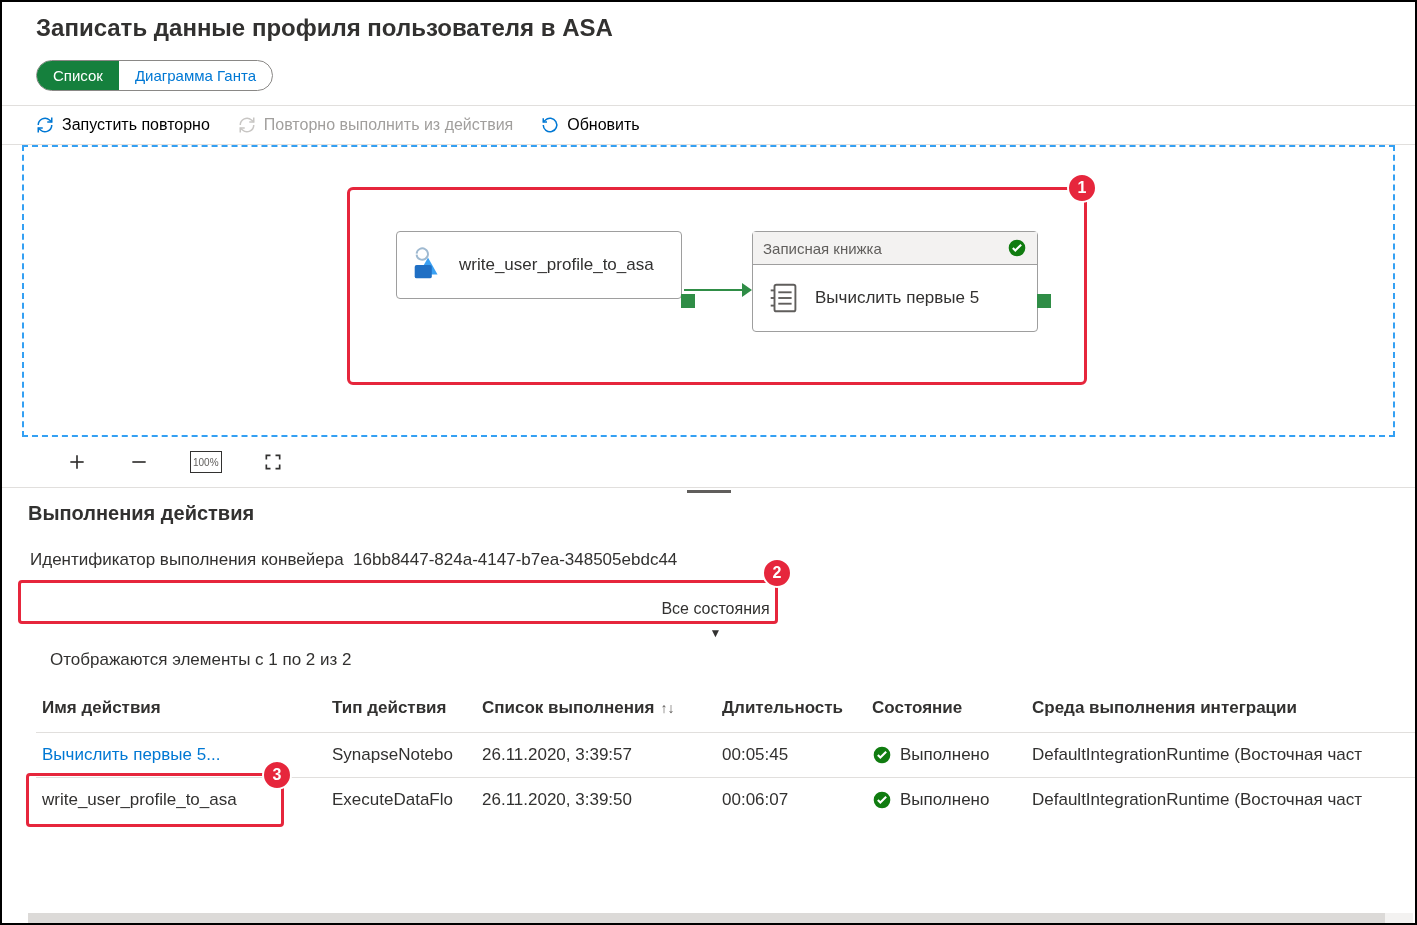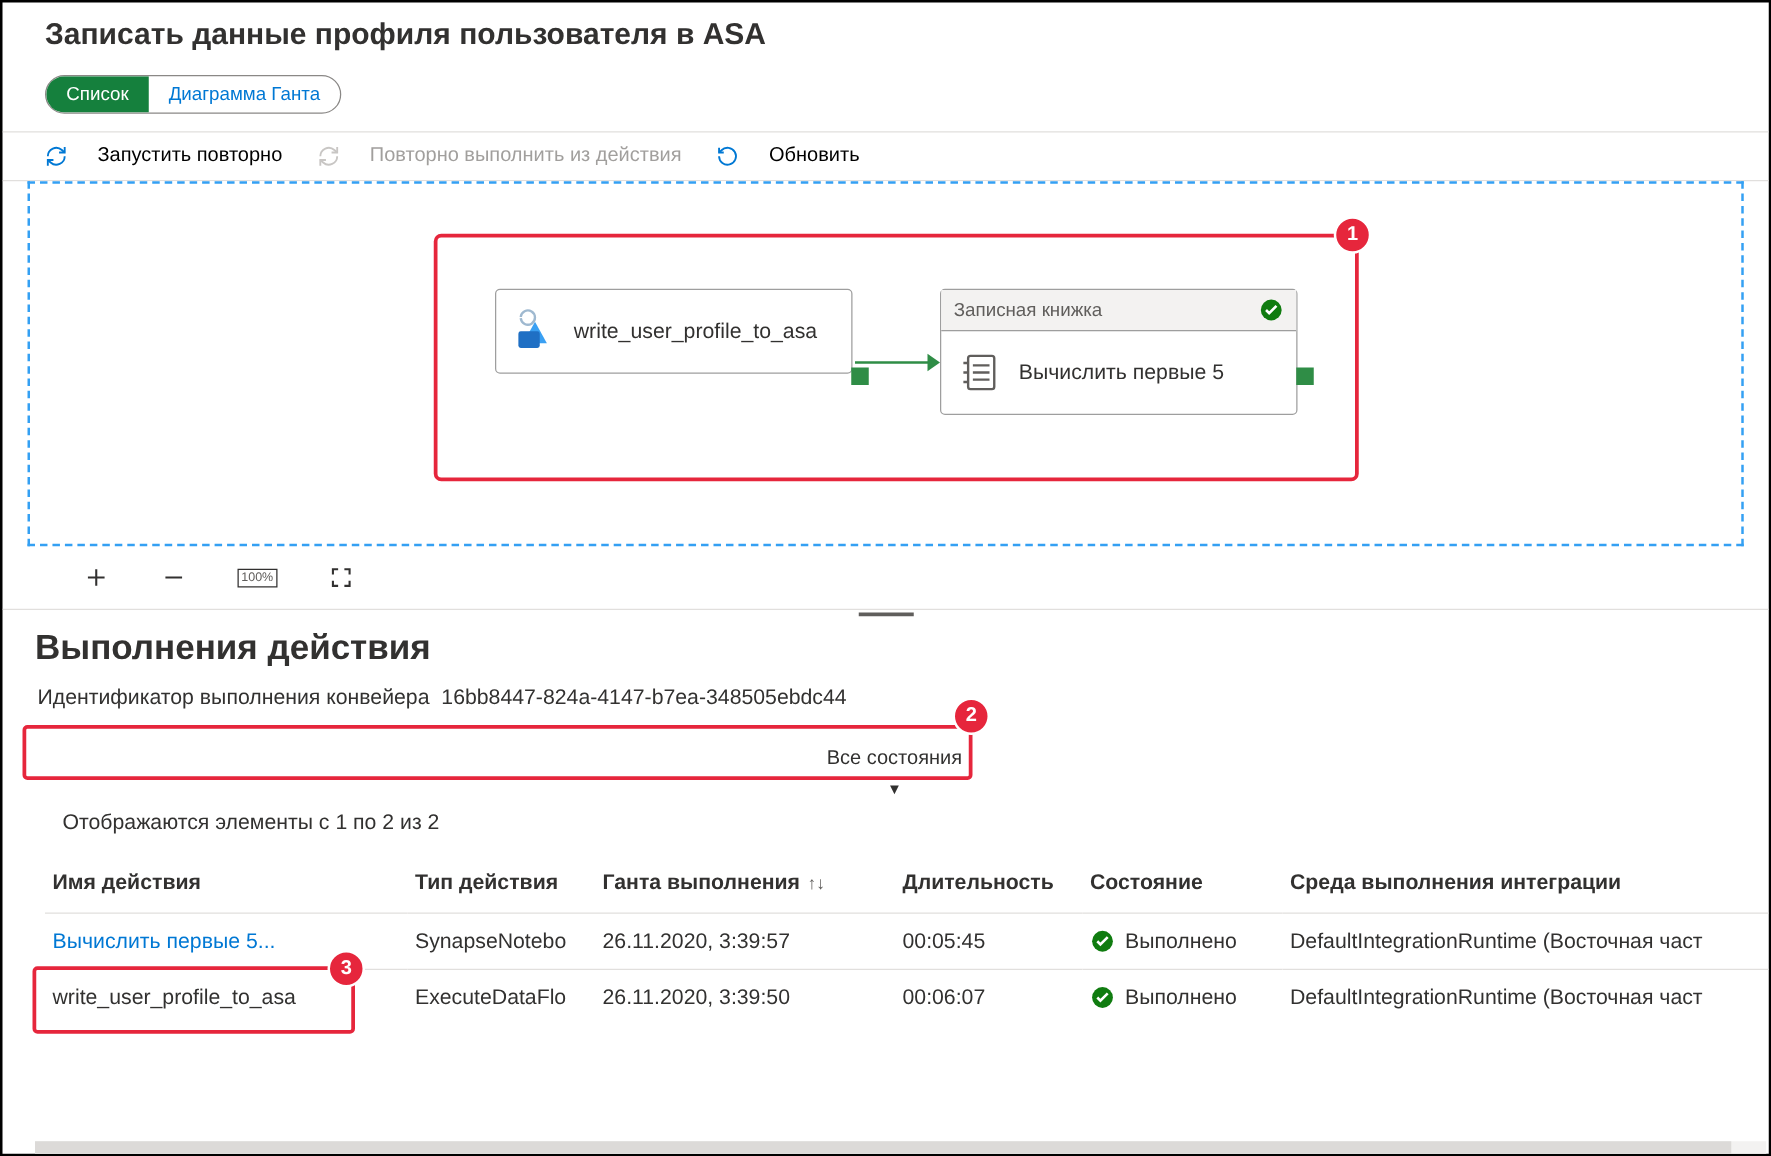--- a/index.html
+++ b/index.html
@@ -39,21 +39,21 @@
   }
   .view-toggle .opt.inactive { color: #0078d4; }
   .toolbar {
     border-top: 1px solid #e1dfdd;
     border-bottom: 1px solid #e1dfdd;
     padding: 10px 34px;
     display: flex;
     gap: 28px;
     align-items: center;
   }
-  .toolbar .btn { display: flex; align-items: center; gap: 24px; font-size: 16px; }
+  .toolbar .btn { display: flex; align-items: center; gap: 8px; font-size: 16px; }
   .toolbar .btn.enabled { color: #000; cursor: pointer; }
   .toolbar .btn.disabled { color: #a19f9d; }
   .toolbar .icon { width: 18px; height: 18px; flex-shrink: 0; }
   .canvas-wrap {
     margin: 0 20px;
     border: 2px dashed #34a0f3;
     height: 292px;
     position: relative;
     background: #fff;
   }
@@ -121,30 +121,29 @@
     top: 136px; left: 718px;
     width: 0; height: 0;
     border-left: 10px solid #2f8d46;
     border-top: 7px solid transparent;
     border-bottom: 7px solid transparent;
   }
   .canvas-tools {
     display: flex;
     gap: 40px;
     padding: 14px 16px 14px 64px;
-    align-items: center;
     border-bottom: 1px solid #e1dfdd;
   }
   .canvas-tools .tool { width: 22px; height: 22px; cursor: pointer; color:#605e5c; display:flex; align-items:center; justify-content:center; }
   .splitter { height: 8px; display:flex; justify-content:center; }
   .splitter .grip { width: 44px; border-top: 3px solid #605e5c; margin-top:2px; }
   h2.section-title {
-    font-size: 28px;
+    font-size: 20px;
     font-weight: 600;
-    margin: 6px 0 4px 26px;
+    margin: 6px 0 15px 26px;
   }
   .run-id-row {
     margin: 0 0 0 18px;
     padding: 10px 10px;
     font-size: 17px;
     position: relative;
   }
   .callout-2 { position:absolute; left:18px; top:580px; width:760px; height:44px; border:3px solid #e6263c; border-radius:4px; }
   .badge-2 { left: 762px; top: 558px; }
   .filter-row { margin: 20px 0 10px 14px; font-size: 16px; display:flex; align-items:center; gap:8px; cursor:pointer;flex-direction:column; }
@@ -315,21 +314,21 @@
       <col class="col-type">
       <col class="col-start">
       <col class="col-dur">
       <col class="col-status">
       <col class="col-ir">
   </colgroup>
   <thead>
     <tr>
       <th>Имя действия</th>
       <th>Тип действия</th>
-      <th><span>Ганта выполнения</span><span class="sort-icon">↑↓</span></th>
+      <th><span>Список выполнения</span><span class="sort-icon">↑↓</span></th>
       <th>Длительность</th>
       <th>Состояние</th>
       <th>Среда выполнения интеграции</th>
     </tr>
   </thead>
   <tbody>
     <tr>
       <td><span class="link">Вычислить первые 5...</span></td>
       <td class="col-type">SynapseNotebo</td>
       <td>26.11.2020, 3:39:57</td>

